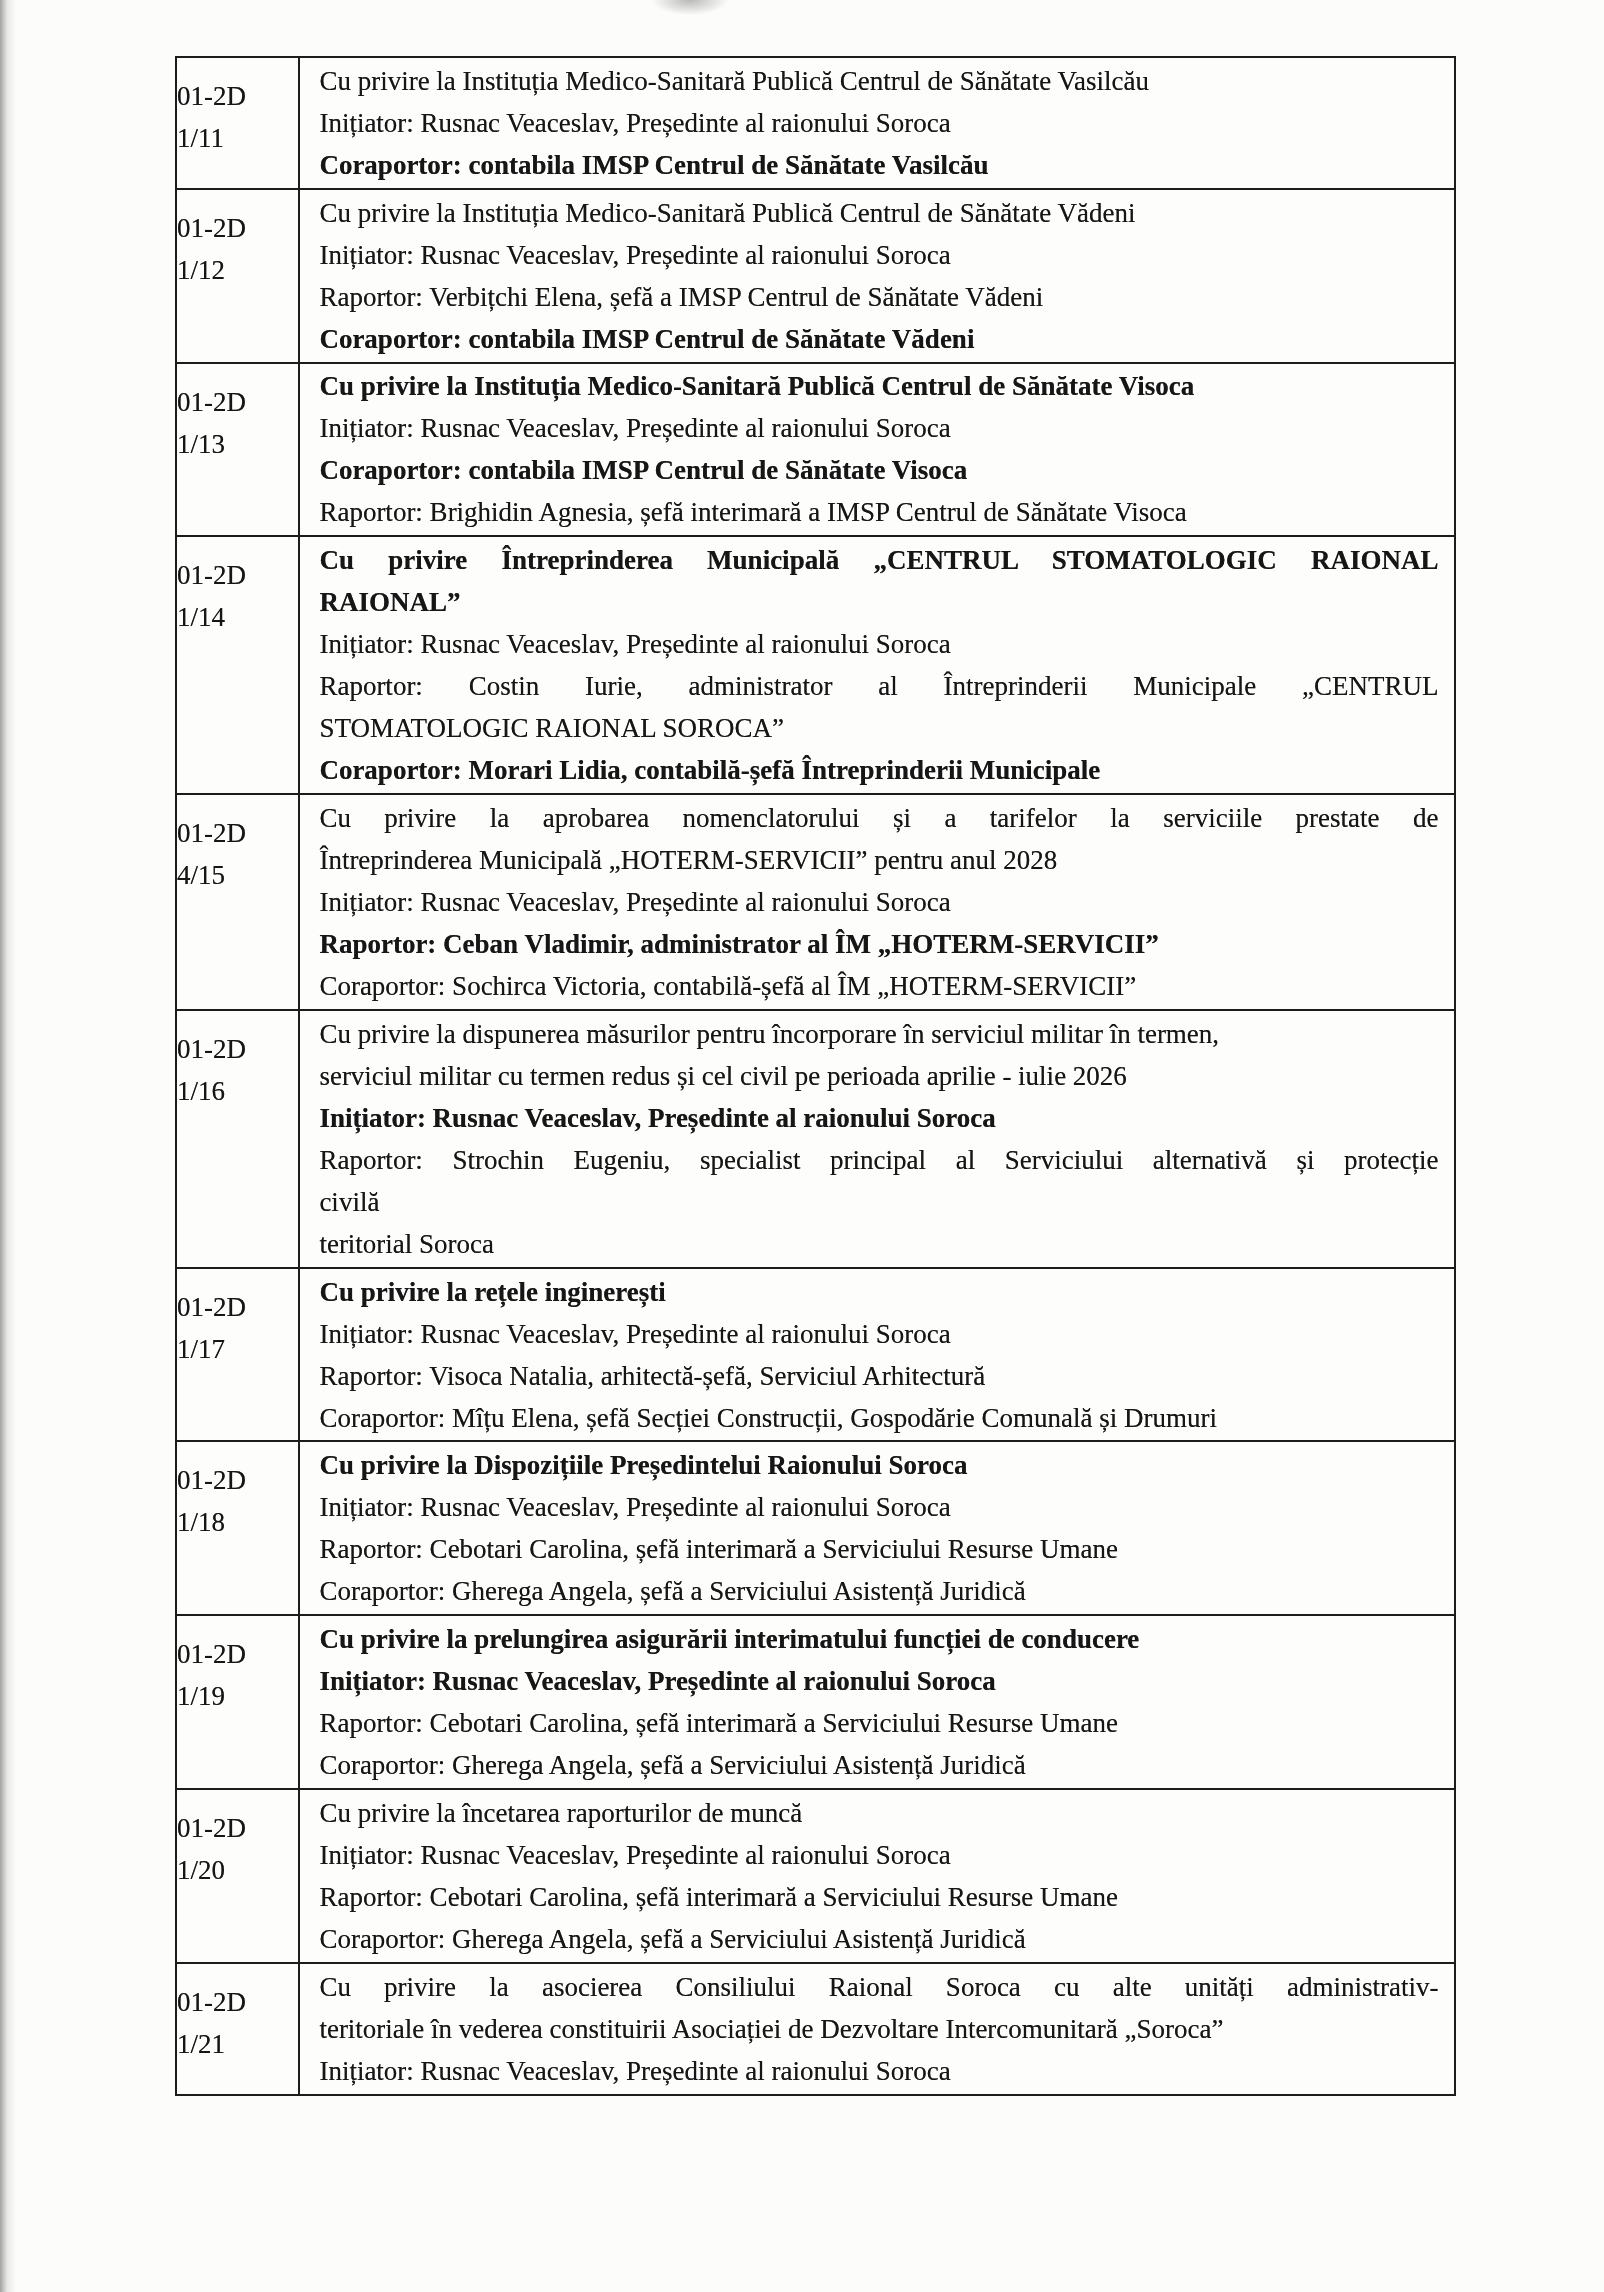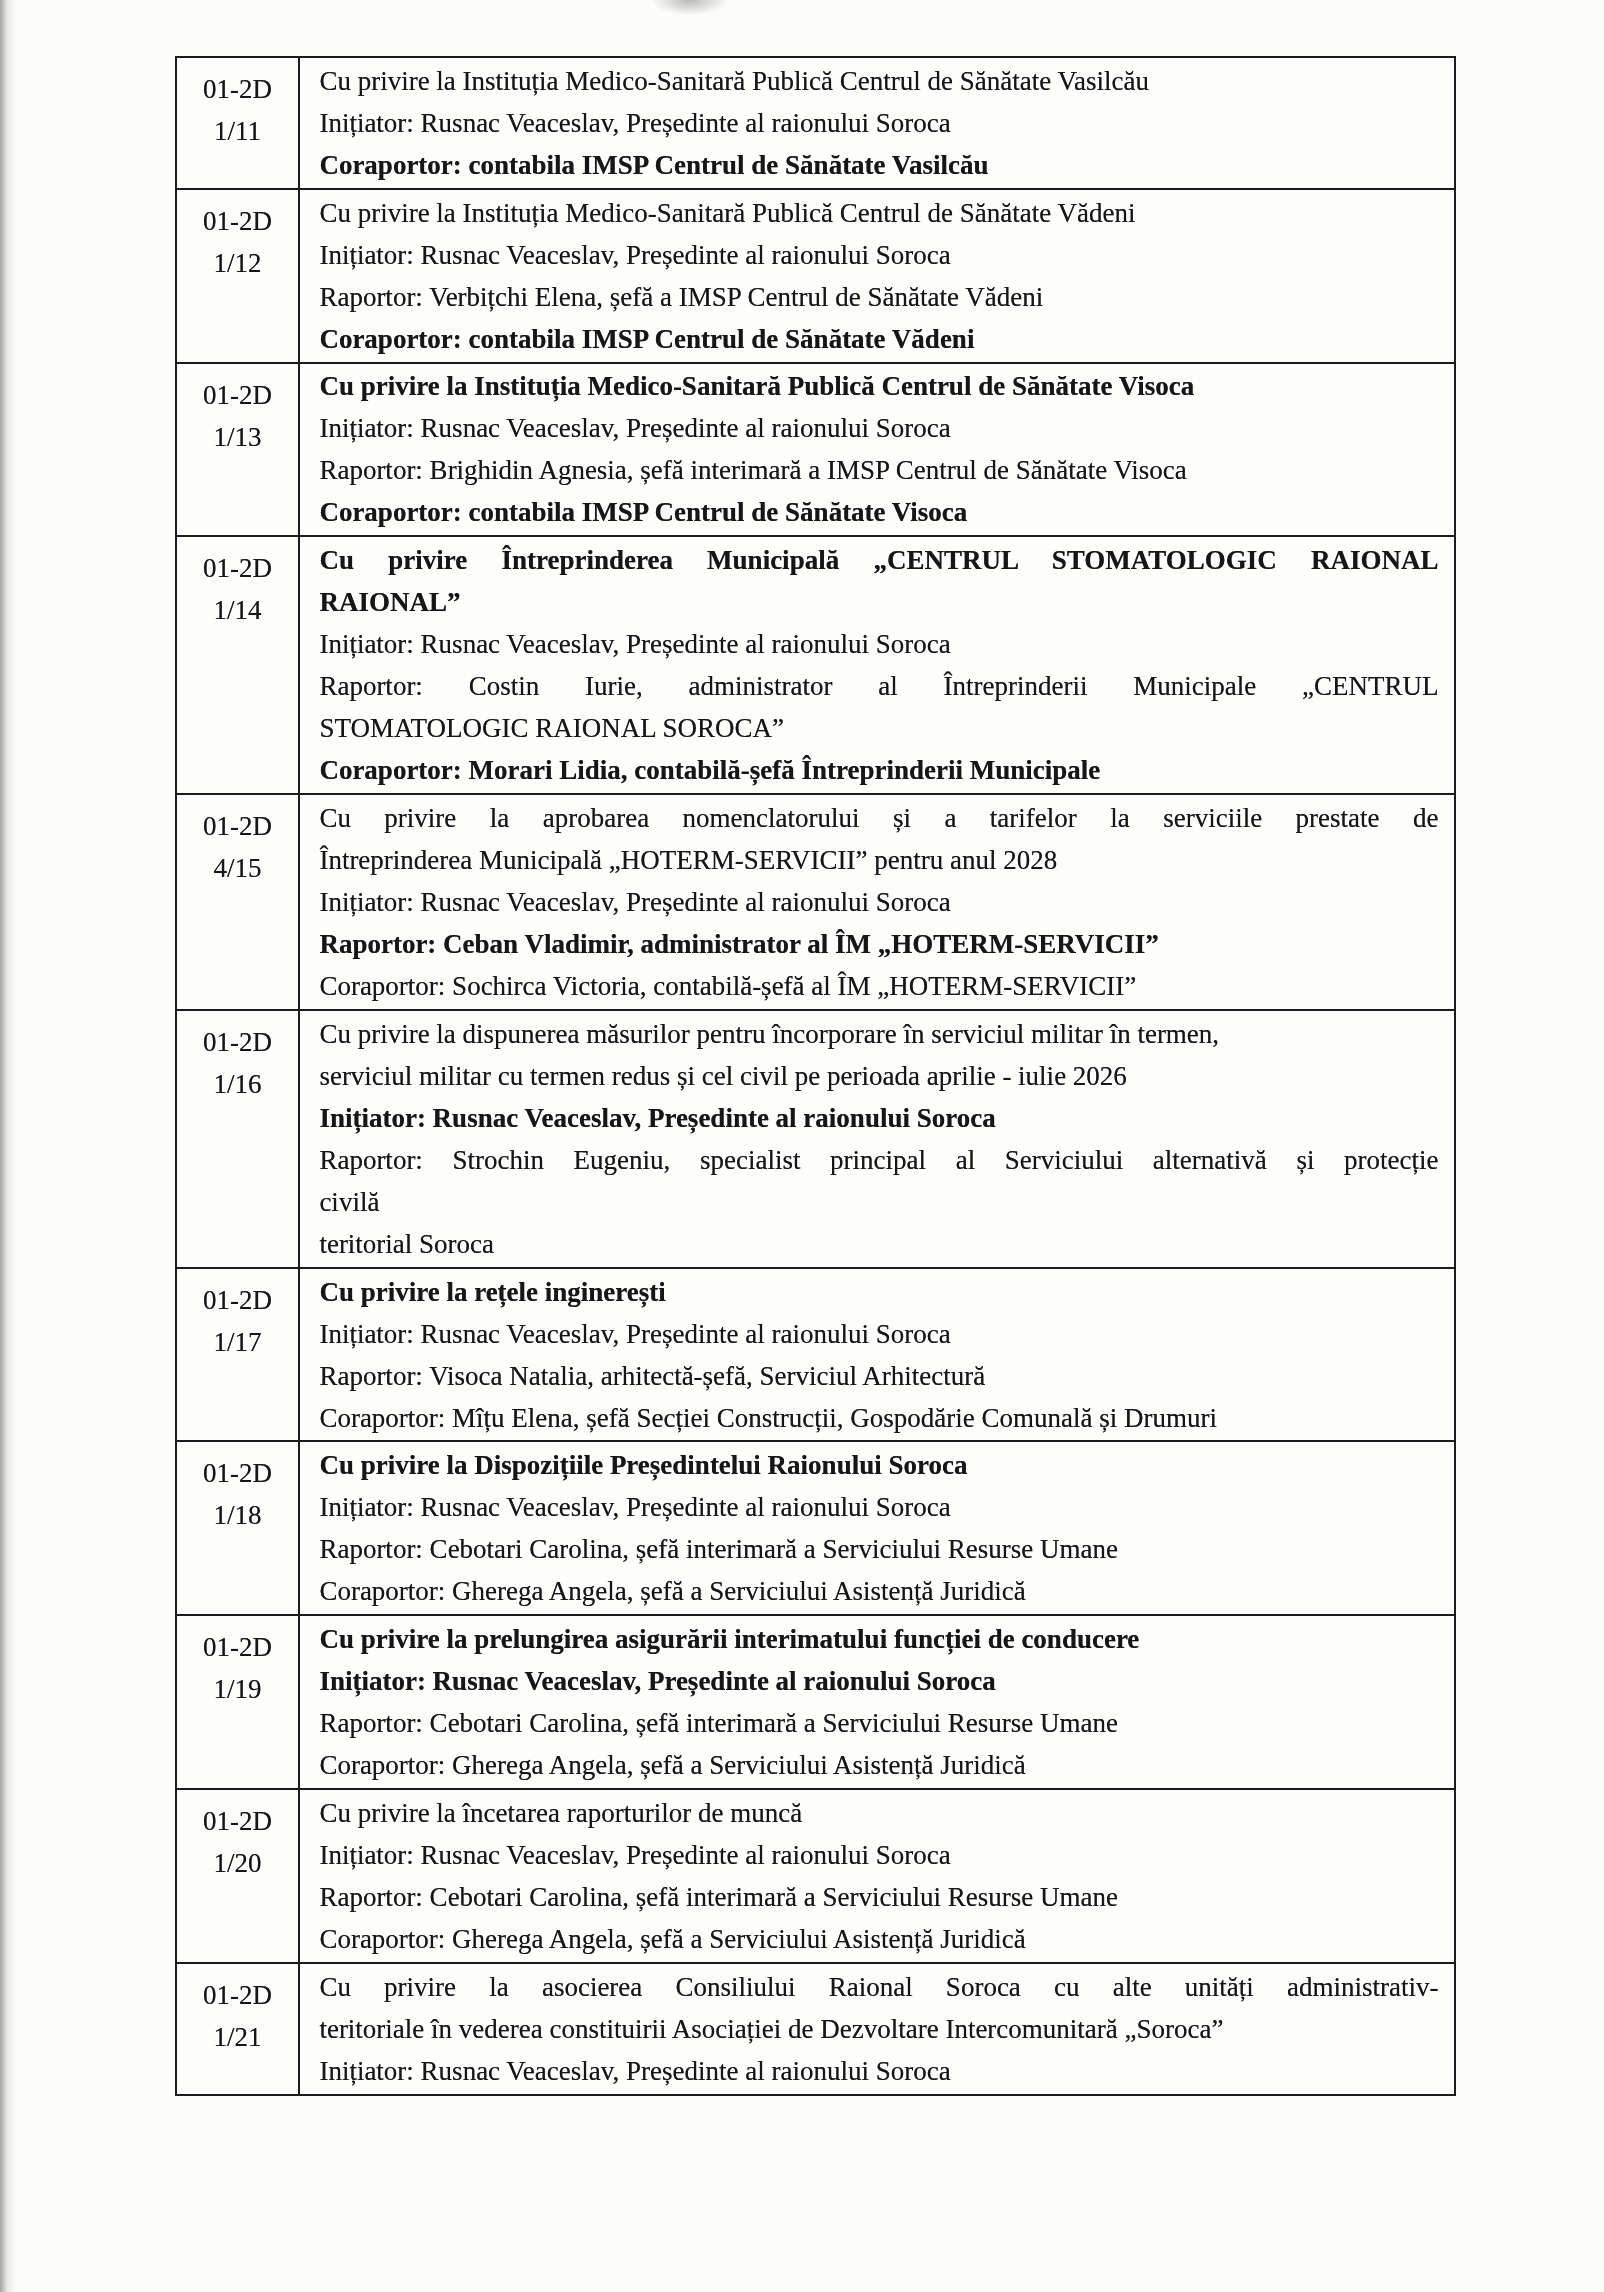--- a/index.html
+++ b/index.html
@@ -27,22 +27,21 @@
     border:2.9px solid #1c1c1c;
     box-sizing:border-box;
     background:#fdfdfc;
   }
   .row{display:flex;}
   .row + .row{border-top:2.9px solid #1c1c1c;}
   .code-cell{
     flex:none;width:123px;
     border-right:2.9px solid #1c1c1c;
     box-sizing:border-box;
-    text-align:center;
-    padding-top:10px;
+    padding-top:17px;
   }
   .text-cell{
     flex:1;min-width:0;
     padding:1.9px 15.5px 1.9px 19.4px;
     box-sizing:border-box;
   }
   .line, .code-line{
     font-size:27px;
     line-height:42px;
     white-space:nowrap;
@@ -85,22 +84,22 @@
   </div>
 
   <div class="row">
     <div class="code-cell">
       <div class="code-line">01-2D</div>
       <div class="code-line">1/13</div>
     </div>
     <div class="text-cell">
           <div class="line b">Cu privire la Instituția Medico-Sanitară Publică Centrul de Sănătate Visoca</div>
           <div class="line">Inițiator: Rusnac Veaceslav, Președinte al raionului Soroca</div>
+          <div class="line b">Coraportor: contabila IMSP Centrul de Sănătate Visoca</div>
           <div class="line">Raportor: Brighidin Agnesia, șefă interimară a IMSP Centrul de Sănătate Visoca</div>
-          <div class="line b">Coraportor: contabila IMSP Centrul de Sănătate Visoca</div>
         </div>
   </div>
 
   <div class="row">
     <div class="code-cell">
       <div class="code-line">01-2D</div>
       <div class="code-line">1/14</div>
     </div>
     <div class="text-cell">
           <div class="line b j">Cu privire Întreprinderea Municipală „CENTRUL STOMATOLOGIC RAIONAL</div>

